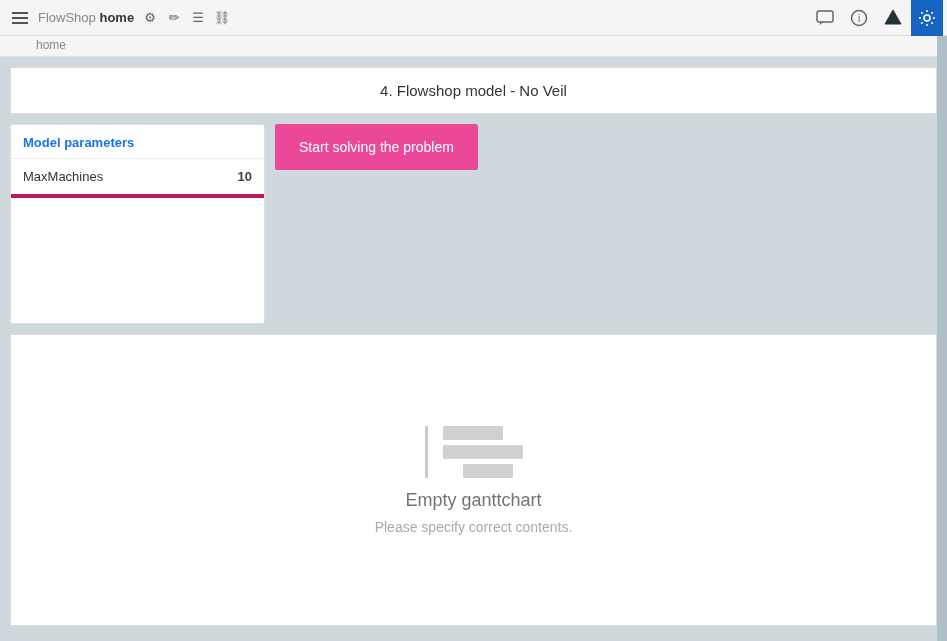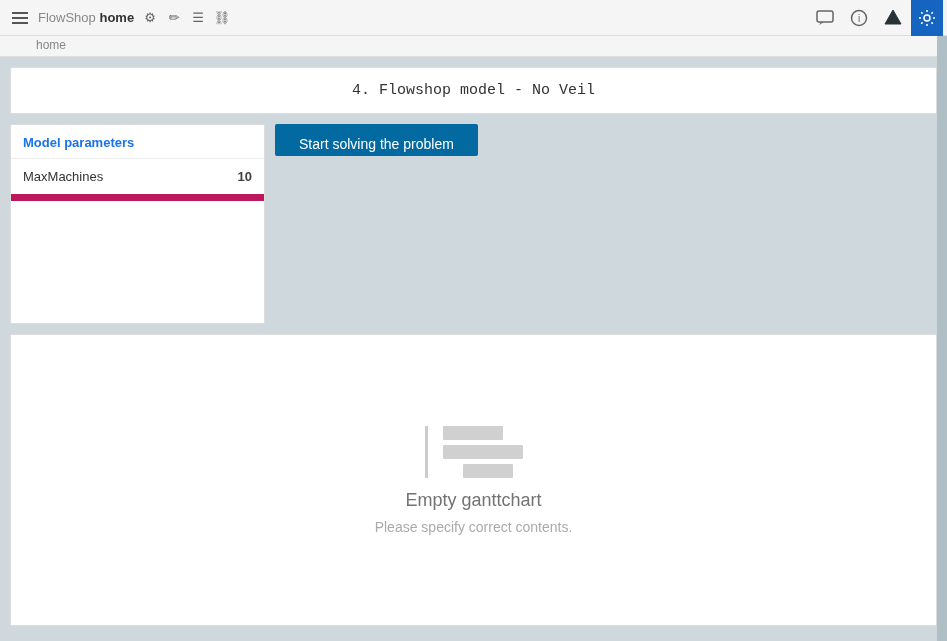--- a/index.html
+++ b/index.html
@@ -92,21 +92,20 @@
     
     .page-title-bar {
       background: white;
       border: 1px solid #ddd;
       padding: 14px 16px;
       text-align: center;
       font-size: 15px;
       color: #333;
       margin-bottom: 10px;
       border-radius: 2px;
-      font-family: Liberation Mono, monospace;
     }
 
     
     .content-row {
       display: flex;
       gap: 10px;
       margin-bottom: 10px;
     }
 
     
@@ -123,40 +122,40 @@
       font-size: 13px;
       font-weight: bold;
       color: #1a73e8;
       border-bottom: 1px solid #eee;
     }
     .param-row {
       display: flex;
       justify-content: space-between;
       align-items: center;
       padding: 10px 12px;
-      border-bottom: 7px solid #be185d;
+      border-bottom: 4px solid #be185d;
       font-size: 13px;
       color: #333;
     }
     .param-value {
       color: #404040;
       font-weight: bold;
     }
 
     
     .solve-btn {
-      background: #0369a1;
+      background: #ec4899;
       color: white;
       border: none;
       padding: 12px 24px;
       font-size: 14px;
       font-weight: normal;
       cursor: pointer;
       border-radius: 2px;
-      height: 32px;
+      height: 46px;
       white-space: nowrap;
     }
 
     
     .gantt-section {
       background: white;
       border: 1px solid #ddd;
       border-radius: 2px;
     }
     .gantt-header {

